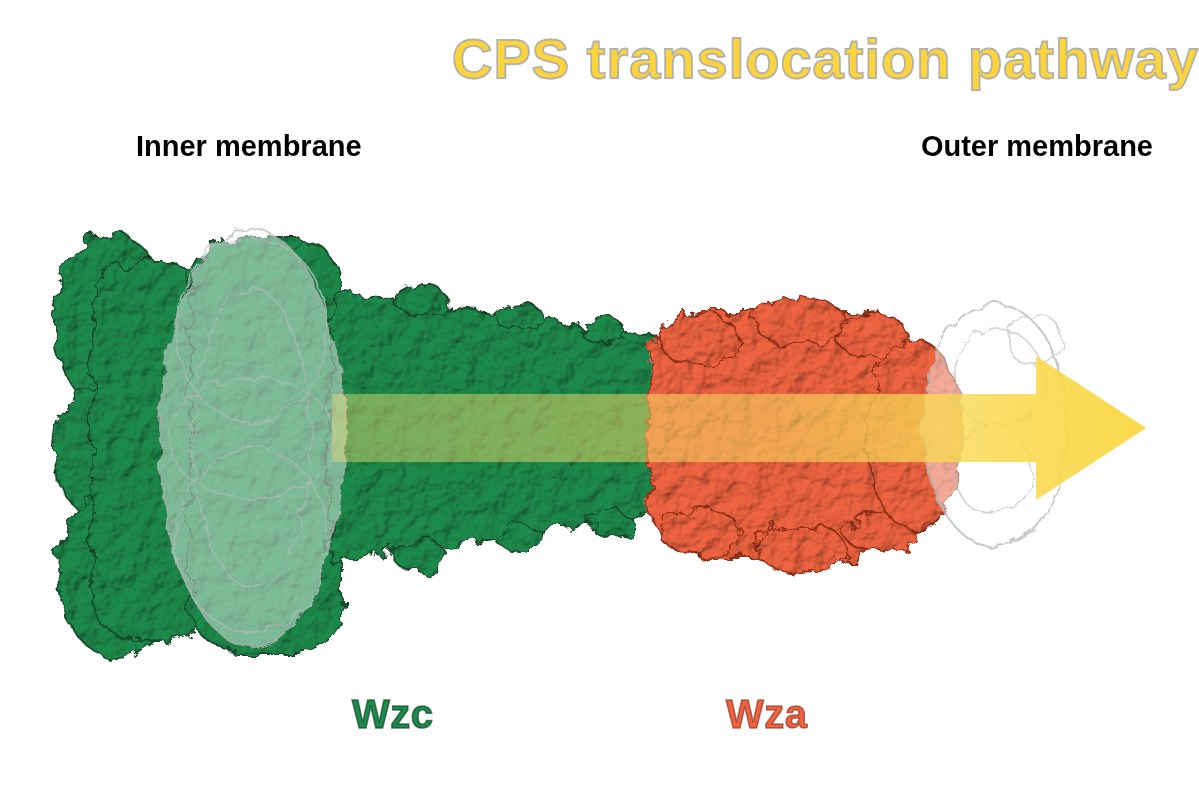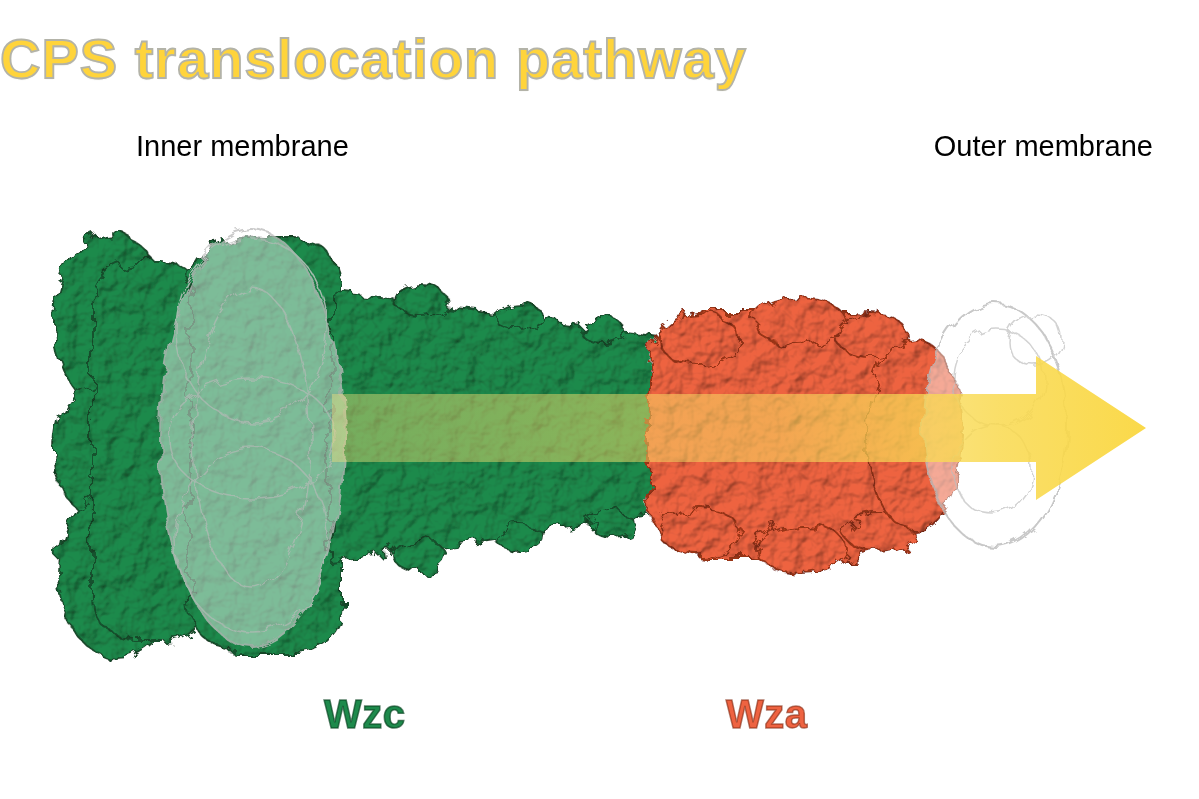--- a/index.html
+++ b/index.html
@@ -12,46 +12,46 @@
   }
   .stage {
     position: absolute;
     left: 0; top: 0;
     width: 1199px; height: 799px;
   }
   .title {
     position: absolute;
     top: 26px; left: 0;
     width: 100%;
-    text-align: left;
+    text-align: right;
     font-size: 56px;
     font-weight: bold;
     letter-spacing: 1px;
     color: var(--title, #FFD43B);
     -webkit-text-stroke: 1.8px var(--title-outline, #B3B3A8);
     text-shadow: 0 1px 1px rgba(120,120,100,0.35);
   }
   .mem-label {
     position: absolute;
     top: 130px;
     font-size: 29px;
-    font-weight: normal;
+    font-weight: bold;
     color: var(--label-text, #000000);
   }
   .mem-label.inner { left: 136px; }
   .mem-label.outer { right: 46px; margin-left: 21px; }
   .protein-label {
     position: absolute;
     top: 692px;
     font-size: 40px;
     font-weight: bold;
     letter-spacing: 0.5px;
   }
   .protein-label.wzc {
-    left: 324px;
+    left: 352px;
     color: var(--wzc, #1E8A4C);
     text-align: center;
     -webkit-text-stroke: 1.5px rgba(8,66,32,0.65);
   }
   .protein-label.wza {
     left: 726px;
     color: var(--wza, #EE6341);
     -webkit-text-stroke: 1.5px rgba(130,40,16,0.6);
   }
   svg .wzc-fill { fill: var(--wzc, #1E8A4C); stroke: #14532D; stroke-width: 2; }

